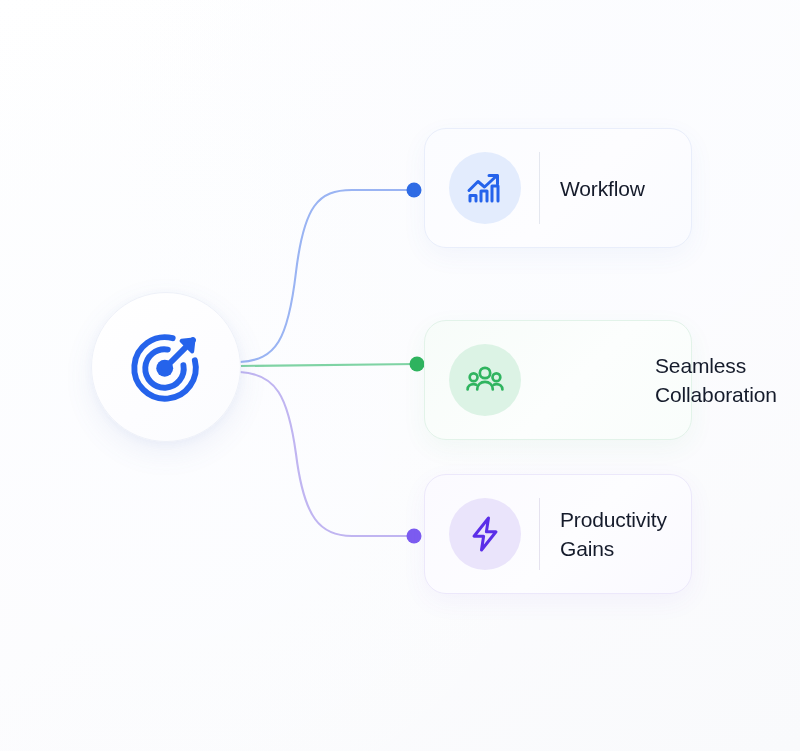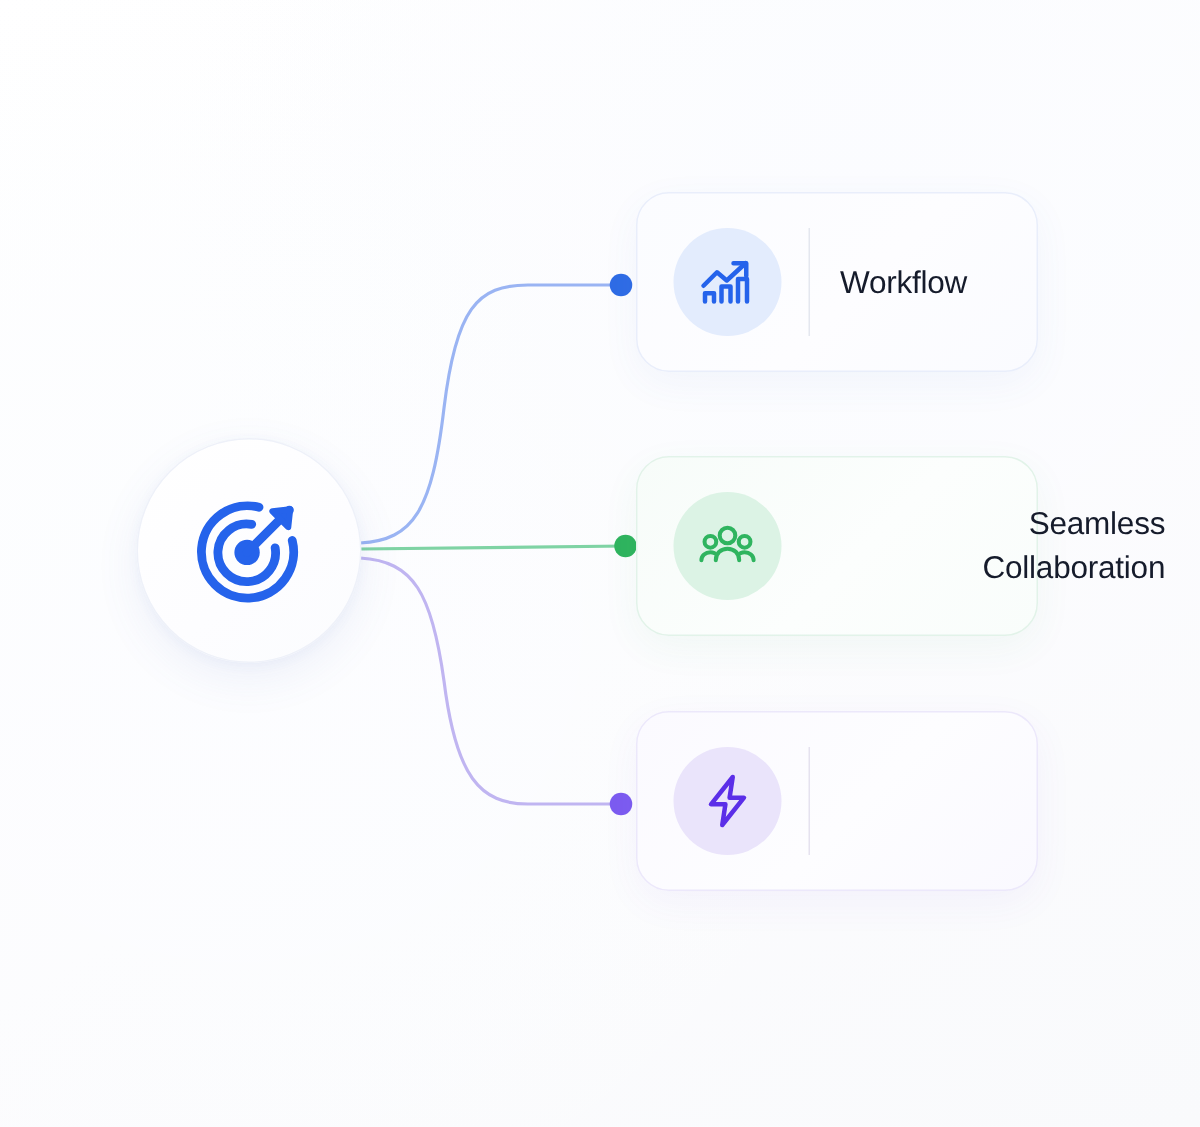--- a/index.html
+++ b/index.html
@@ -63,21 +63,21 @@
     box-sizing: border-box;
     padding-left: 24px;
   }
   .card-1 {
     top: 128px;
     background: linear-gradient(135deg, #fbfcff 0%, #fdfdff 55%, #fafbff 100%);
     border: 1px solid #e9eefb;
     box-shadow: 0 8px 26px rgba(76,108,200,0.055);
   }
   .card-2 {
-    top: 304px;
+    top: 320px;
     background: linear-gradient(135deg, #f7fcf9 0%, #fcfefd 55%, #f9fdfb 100%);
     border: 1px solid #e2f3e9;
     box-shadow: 0 8px 26px rgba(52,160,96,0.055);
     gap: 48px;
   }
   .card-3 {
     top: 474px;
     background: linear-gradient(135deg, #fbfaff 0%, #fdfdff 55%, #faf9ff 100%);
     border: 1px solid #ece8fb;
     box-shadow: 0 8px 26px rgba(110,76,220,0.055);
@@ -106,21 +106,20 @@
   }
   .card-2 .divider { background: #dfe9e3; }
   .card-3 .divider { background: #e5e2ef; }
 
   .card-label {
     font-size: 21px;
     line-height: 29px;
     color: #151b2b;
     letter-spacing: -0.15px;
     font-weight: 400;
-    text-align: right;
   }
   .card-label .l2 { display: block; }
 </style>
 </head>
 <body>
 
 <div class="stage">
 
   <svg class="connectors" viewBox="0 0 800 751" width="800" height="751" fill="none">
     <path d="M 240 362 C 276 360 288 340 296 272 C 304 206 318 190 352 190 L 414 190" stroke="#9ab4f3" stroke-width="2.1" stroke-linecap="round" fill="none"></path>
@@ -176,15 +175,19 @@
     </div>
   </div>
 
   <div class="card card-3">
     <div class="icon-badge badge-purple">
       <svg class="badge-icon" viewBox="0 0 40 40" fill="none">
         <path d="M23.5 4 L9 22.2 L18.6 22.2 L16.5 36 L31 17.8 L21.4 17.8 Z" stroke="#5b2ee8" stroke-width="3" stroke-linejoin="round" stroke-linecap="round" fill="none"></path>
       </svg>
     </div>
     <div class="divider"></div>
+    <div class="card-label">
+      <span>Productivity</span>
+      <span class="l2">Gains</span>
+    </div>
   </div>
 
 </div>
 
 </body></html>

